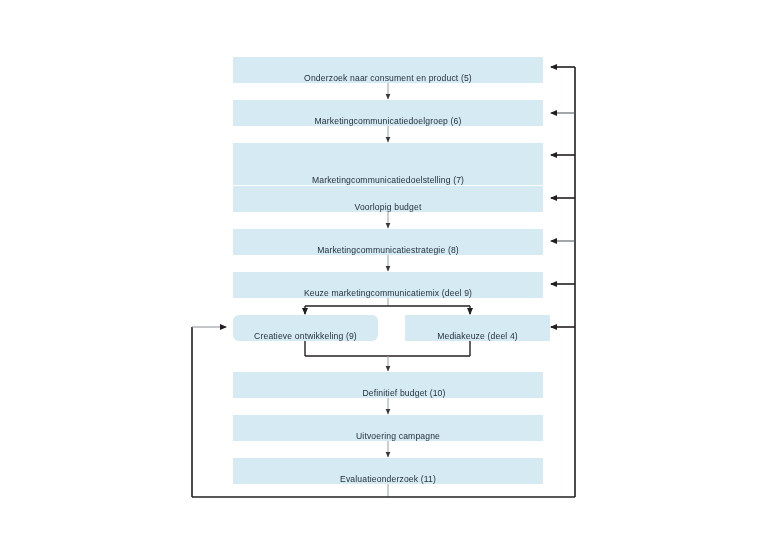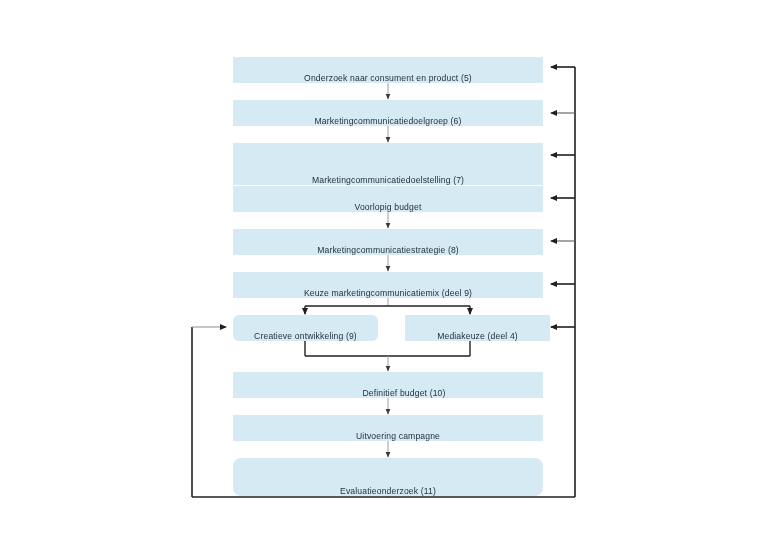--- a/index.html
+++ b/index.html
@@ -131,18 +131,18 @@
     </div>
     <div class="node-box" style="left:398px; top:315px; width:145px; height:26px;margin-left:7px;">
       <span class="node-label">Mediakeuze (deel 4)</span>
     </div>
     <div class="node-box" style="left:233px; top:372px; width:310px; height:26px;padding-left:32px;">
       <span class="node-label">Definitief budget (10)</span>
     </div>
     <div class="node-box" style="left:233px; top:415px; width:310px; height:26px;padding-left:20px;">
       <span class="node-label">Uitvoering campagne</span>
     </div>
-    <div class="node-box" style="left:233px; top:458px; width:310px; height:38px;border-radius:8px;">
+    <div class="node-box" style="left:233px; top:458px; width:310px; height:26px;">
       <span class="node-label">Evaluatieonderzoek (11)</span>
     </div>
   </div>
 
 </div>
 
 </body></html>

